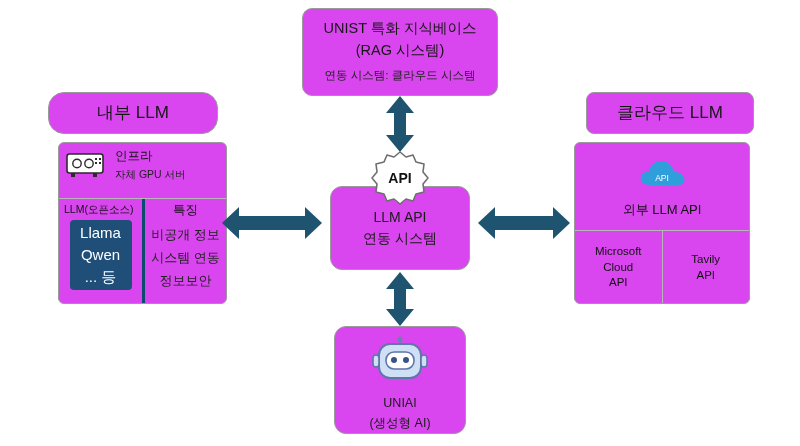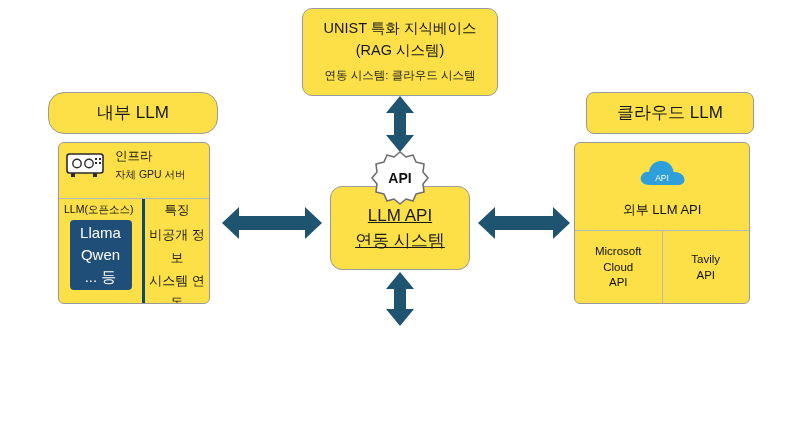--- a/index.html
+++ b/index.html
@@ -16,21 +16,21 @@
     overflow: hidden;
   }
   .stage {
     position: absolute;
     left: 0; top: 0;
     width: 800px; height: 446px;
   }
   .node {
     position: absolute;
     box-sizing: border-box;
-    background: #fde047;
+    background: #d946ef;
     border: 1.5px solid #9a9a9a;
     border-radius: 10px;
     display: flex;
     flex-direction: column;
     align-items: center;
     justify-content: center;
     text-align: center;
   }
   .node-title {
     font-size: 15px;
@@ -55,42 +55,41 @@
   }
 
   
   #api-system-box {
     left: 330px; top: 186px;
     width: 140px; height: 84px;
     border-radius: 12px;
     gap: 1px;
   }
   #api-system-box .t {
-    font-size: 17px;
+    font-size: 14px;
     line-height: 1.4;
-    text-decoration: underline;
   }
   #api-gear {
     position: absolute;
     left: 370px; top: 150px;
     width: 60px; height: 58px;
   }
   #api-gear svg { display: block; }
 
   
   #internal-llm-title {
     left: 48px; top: 92px;
     width: 170px; height: 42px;
     border-radius: 16px;
   }
   #internal-llm-title .node-title { font-size: 17px; }
 
   #internal-llm-body {
     left: 58px; top: 142px;
-    width: 152px; height: 162px;
+    width: 169px; height: 162px;
     border-radius: 6px;
     display: block;
     padding: 0;
     overflow: hidden;
   }
   #internal-llm-body .row-top {
     display: flex;
     align-items: flex-start;
     height: 56px;
     border-bottom: 1px solid #b8b8b8;
@@ -329,14 +328,30 @@
       <polygon points="0,23 17,7 17,16 75,16 75,7 92,23 75,39 75,30 17,30 17,39" fill="#1f5470"></polygon>
     </svg>
   </div>
 
   <div class="arrow" id="arrow-bottom">
     <svg width="44" height="54" viewBox="0 0 44 54" aria-hidden="true">
       <polygon points="22,0 36,17 28,17 28,37 36,37 22,54 8,37 16,37 16,17 8,17" fill="#1f5470"></polygon>
     </svg>
   </div>
 
+  <div class="node" id="uniai-box">
+    <div>
+      <svg width="56" height="54" viewBox="0 0 56 54" aria-hidden="true">
+        <line x1="28" y1="2" x2="28" y2="9" stroke="#6b7fb0" stroke-width="2"></line>
+        <circle cx="28" cy="4" r="2.6" fill="#6b7fb0"></circle>
+        <rect x="7" y="9" width="42" height="34" rx="11" fill="#cfe0f6" stroke="#5f76a8" stroke-width="2"></rect>
+        <rect x="14" y="17" width="28" height="17" rx="8" fill="#ffffff" stroke="#5f76a8" stroke-width="1.6"></rect>
+        <circle cx="22" cy="25" r="3" fill="#3a5386"></circle>
+        <circle cx="34" cy="25" r="3" fill="#3a5386"></circle>
+        <rect x="1" y="20" width="6" height="12" rx="3" fill="#cfe0f6" stroke="#5f76a8" stroke-width="1.6"></rect>
+        <rect x="49" y="20" width="6" height="12" rx="3" fill="#cfe0f6" stroke="#5f76a8" stroke-width="1.6"></rect>
+      </svg>
+    </div>
+    <div class="cap">UNIAI</div>
+    <div class="cap">(생성형 AI)</div>
+  </div>
 
 </div>
 
 </body></html>

